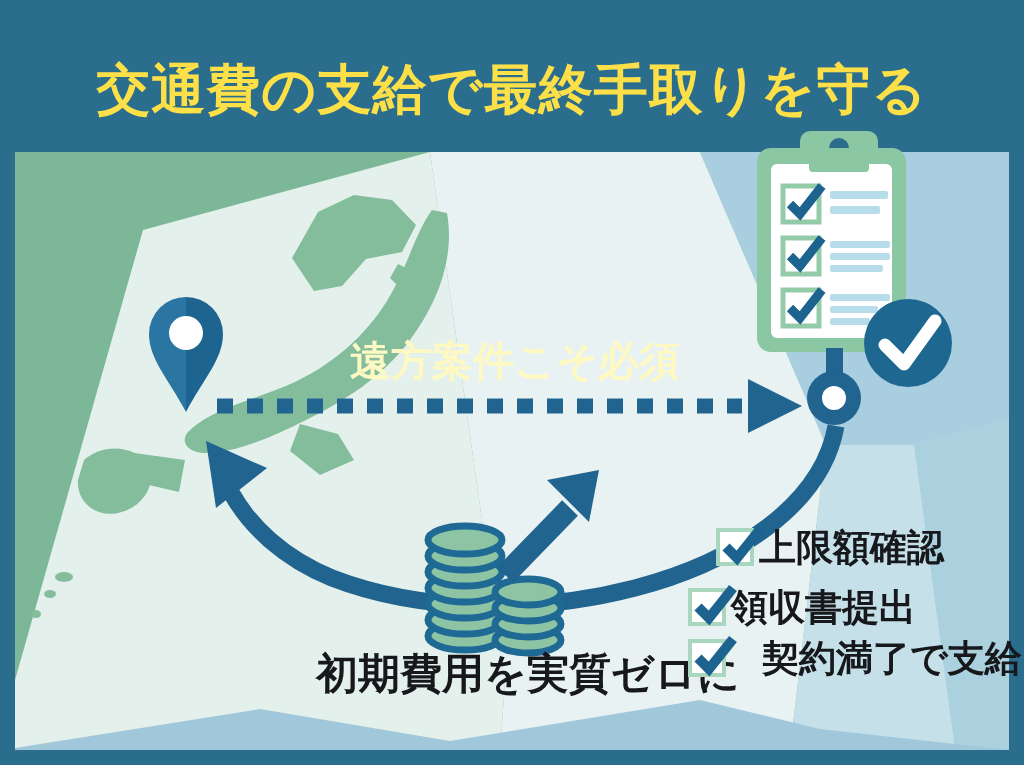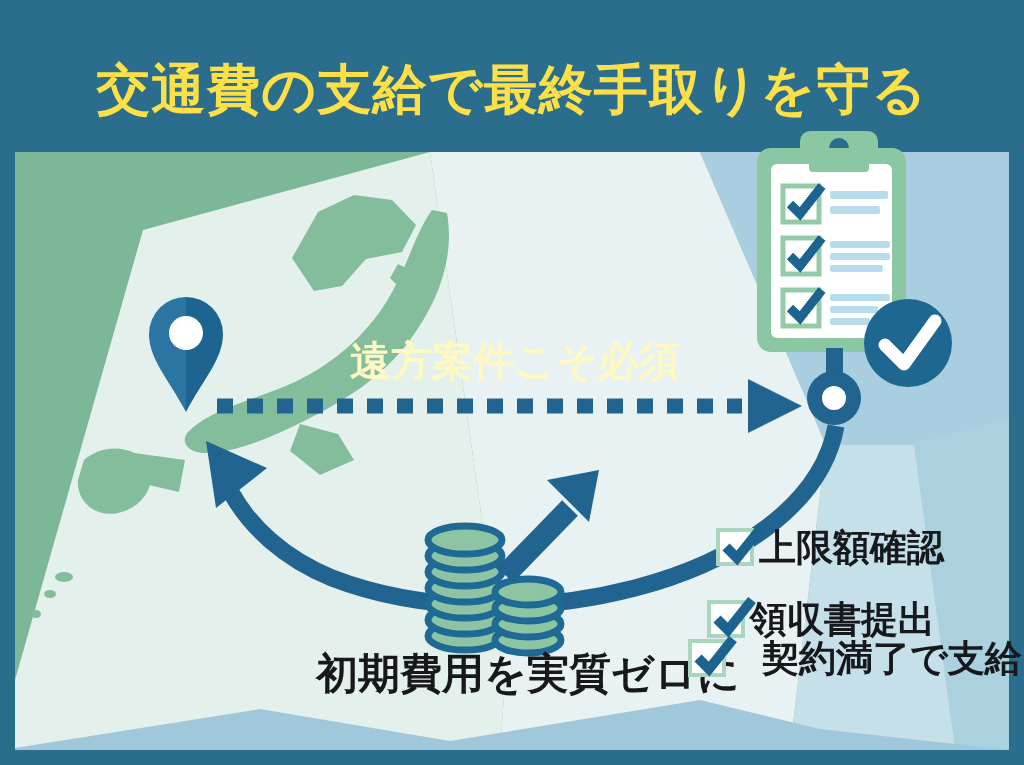--- a/index.html
+++ b/index.html
@@ -29,21 +29,21 @@
     position:relative;width:38px;height:38px;flex:0 0 38px;
     background:#ffffff;border:4px solid #a9d6bf;box-sizing:border-box;
   }
   .check-row .box svg{
     position:absolute;left:1px;top:-11px;width:42px;height:46px;overflow:visible;
   }
   .check-row .lbl{
     font-size:37px;font-weight:800;color:#16181b;line-height:1;white-space:nowrap;
   }
   .row-1{left:716px;top:528px;}
-  .row-2{left:707px;top:588px;margin-top:12px;}
+  .row-2{left:688px;top:588px;}
   .row-3{left:688px;top:639px;gap:36px;}
 </style>
 </head>
 <body>
 
 <div class="stage">
 
   <svg class="art" viewBox="0 0 1024 765" aria-hidden="true">
 
     <g>

